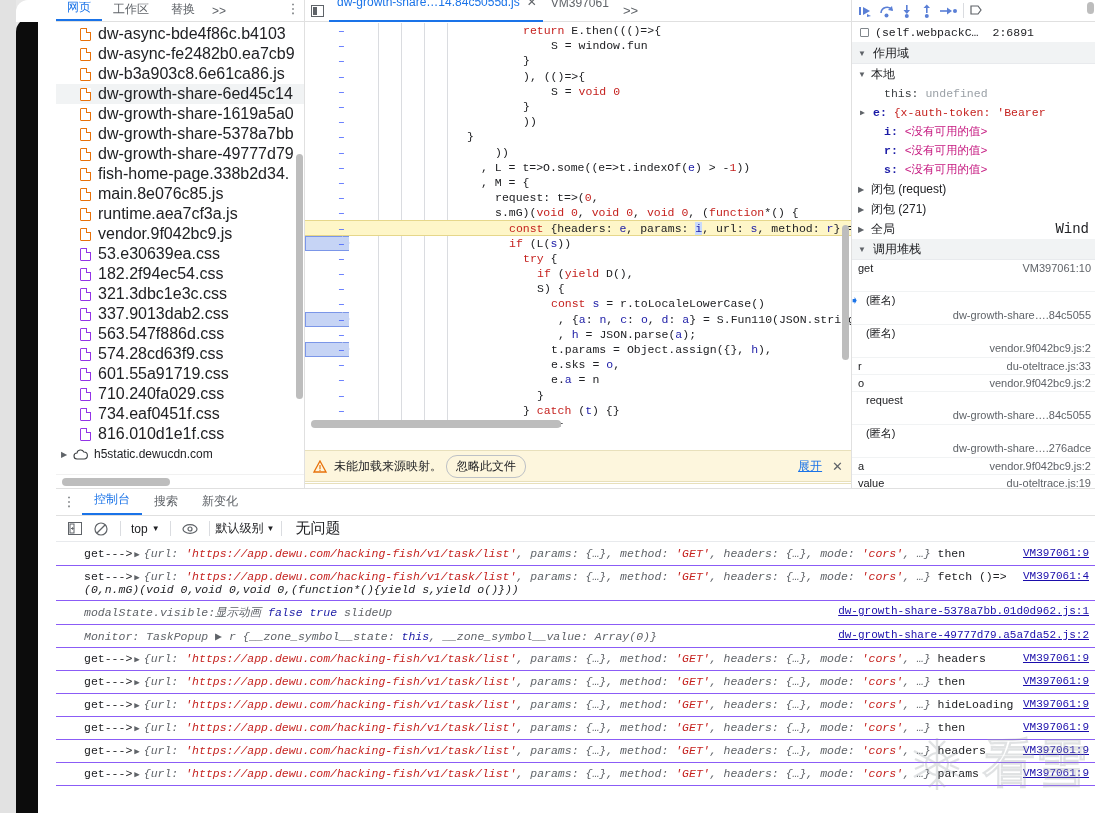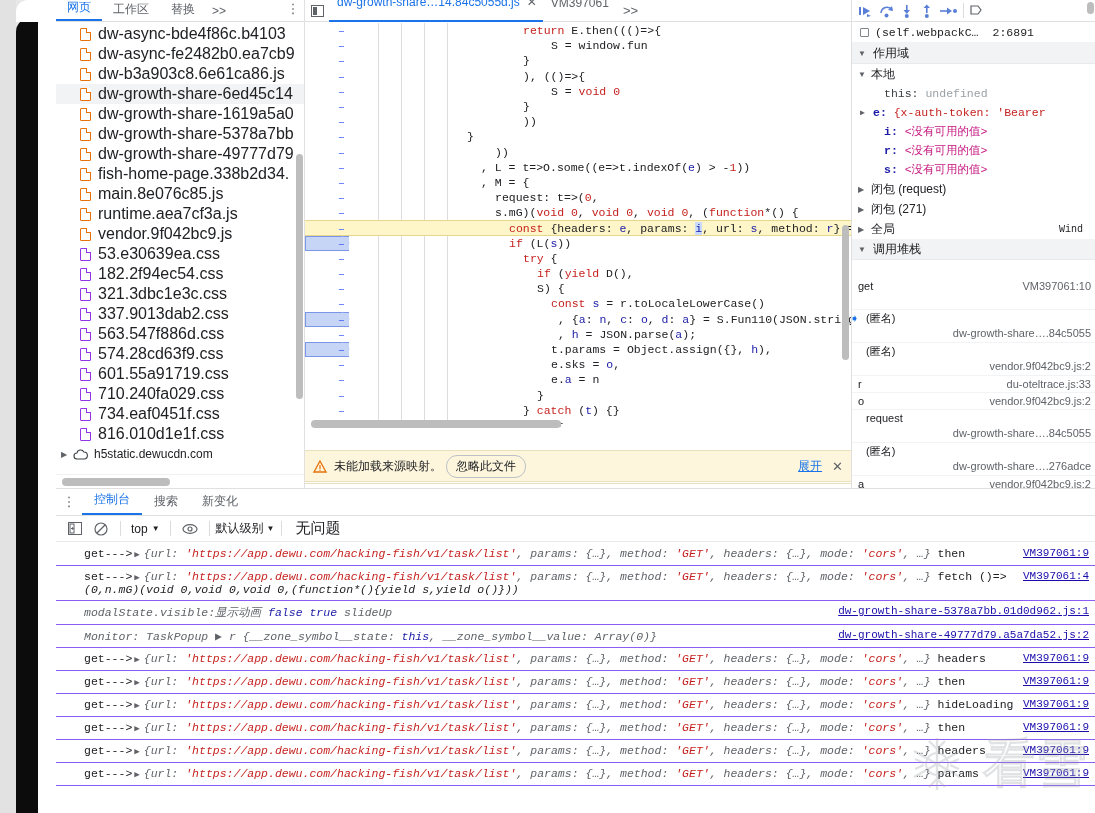--- a/index.html
+++ b/index.html
@@ -465,50 +465,51 @@
                 <span class="tri">▶</span>
                 <span>闭包 (request)</span>
               </div>
               <div class="brow" style="font-family: &quot;Liberation Sans&quot;, sans-serif; font-size: 12px; height: 20px; padding-left: 6px;">
                 <span class="tri">▶</span>
                 <span>闭包 (271)</span>
               </div>
               <div class="brow" style="font-family: &quot;Liberation Sans&quot;, sans-serif; font-size: 12px; height: 20px; padding-left: 6px;">
                 <span class="tri">▶</span>
                 <span>全局</span>
-                <span style="margin-left:auto;padding-right:12px;font-family:'Liberation Mono',monospace;font-size:10px">Wind</span>
+                <span style="margin-left:auto;padding-right:6px;font-family:'Liberation Mono',monospace;font-size:14px">Wind</span>
               </div>
             </div>
 
           <div class="sechdr">
             <span class="tri">▼</span>
             <span>调用堆栈</span>
           </div>
           <div id="callstack">
-              <div class="cs" style="position: relative; height: 32px; line-height: 15px; margin-top: 18px;"><span class="nm">get</span><span class="loc">VM397061:10</span></div>
+              <div class="cs" style="position: relative; height: 32px; line-height: 15px;"><span class="nm">get</span><span class="loc">VM397061:10</span></div>
               <div class="cs" style="position: relative; line-height: 15px;">
                 <span style="position:absolute;left:-2px;top:1px;color:#1a73e8;font-size:11px">➧</span>
                 <div class="nm" style="padding-left:8px">(匿名)</div>
                 <div class="loc" style="float:none;text-align:right;color:#5f6368">dw-growth-share….84c5055</div>
               </div>
               <div class="cs" style="position: relative; line-height: 15px;">
                 <div class="nm" style="padding-left:8px">(匿名)</div>
                 <div class="loc" style="float:none;text-align:right;color:#5f6368">vendor.9f042bc9.js:2</div>
               </div>
               <div class="cs" style="position: relative; height: 17px; line-height: 15px;"><span class="nm">r</span><span class="loc">du-oteltrace.js:33</span></div>
               <div class="cs" style="position: relative; height: 17px; line-height: 15px;"><span class="nm">o</span><span class="loc">vendor.9f042bc9.js:2</span></div>
               <div class="cs" style="position: relative; line-height: 15px;">
                 <div class="nm" style="padding-left:8px">request</div>
                 <div class="loc" style="float:none;text-align:right;color:#5f6368">dw-growth-share….84c5055</div>
               </div>
               <div class="cs" style="position: relative; line-height: 15px;">
                 <div class="nm" style="padding-left:8px">(匿名)</div>
                 <div class="loc" style="float:none;text-align:right;color:#5f6368">dw-growth-share….276adce</div>
               </div>
               <div class="cs" style="position: relative; height: 17px; line-height: 15px;"><span class="nm">a</span><span class="loc">vendor.9f042bc9.js:2</span></div>
+              <div class="cs" style="position: relative; height: 17px; line-height: 15px;"><span class="nm">value</span><span class="loc">du-oteltrace.js:19</span></div>
             </div>
         </div>
         <div id="dbgscroll"></div>
       </div>
     </div>
 
     <div id="console">
       <div id="ctabs">
         <div id="cdots">⋮</div>
         <div class="ctab sel">控制台</div>

